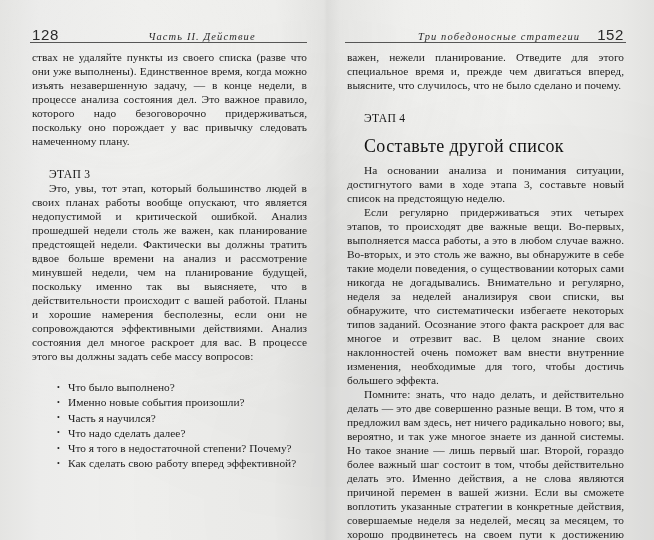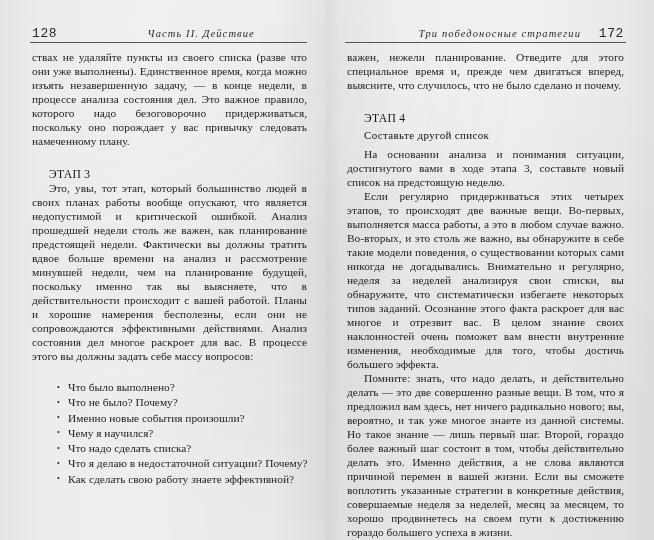--- a/index.html
+++ b/index.html
@@ -55,22 +55,22 @@
     top: 26px;
     height: 16px;
     left: 32px;
     right: 22px;
     display: flex;
     align-items: baseline;
   }
   .page-right .running-head { left: 34px; right: 30px; }
 
   .folio {
-    font-family: Liberation Mono, monospace;
-    font-size: 13px;
+    font-family: Liberation Sans, sans-serif;
+    font-size: 15px;
     letter-spacing: .6px;
     color: #2a2a2a;
   }
   .head-title {
     flex: 1;
     text-align: center;
     font-style: italic;
     font-size: 10.5px;
     letter-spacing: 1.1px;
     color: #2b2b2b;
@@ -111,22 +111,22 @@
 
   .stage-label {
     margin: 20px 0 0 17px;
     font-size: 11.6px;
     letter-spacing: .3px;
     color: #171717;
   }
   .page-right .stage-label { }
 
   .stage-title {
-    margin: 4px 0 6px 17px;
-    font-size: 11px;
+    margin: 11px 0 6px 17px;
+    font-size: 18px;
     letter-spacing: .35px;
     color: #121212;
   }
 
   ul.qlist {
     list-style: none;
     margin: 17px 0 0 0;
     padding: 0 0 12px 25px;
   }
   ul.qlist li {
@@ -165,36 +165,35 @@
     <div class="col">
       <p class="noindent blur">ствах не удаляйте пункты из своего списка (разве что они уже выполнены). Единственное время, когда можно изъять незавершенную задачу, — в конце недели, в процессе анализа состояния дел. Это важное правило, которого надо безоговорочно придерживаться, поскольку оно порождает у вас привычку следовать намеченному плану.</p>
 
       <div class="stage-label blur">ЭТАП 3</div>
 
 
       <p class="indent blur">Это, увы, тот этап, который большинство людей в своих планах работы вообще опускают, что является недопустимой и критической ошибкой. Анализ прошедшей недели столь же важен, как планирование предстоящей недели. Фактически вы должны тратить вдвое больше времени на анализ и рассмотрение минувшей недели, чем на планирование будущей, поскольку именно так вы выясняете, что в действительности происходит с вашей работой. Планы и хорошие намерения бесполезны, если они не сопровождаются эффективными действиями. Анализ состояния дел многое раскроет для вас. В процессе этого вы должны задать себе массу вопросов:</p>
 
       <ul class="qlist">
         <li>Что было выполнено?</li>
-        <li>Что не было? Почему?</li>
         <li>Именно новые события произошли?</li>
-        <li>Чему я научился?</li>
-        <li>Что надо сделать списка?</li>
-        <li>Что я делаю в недостаточной ситуации? Почему?</li>
-        <li>Как сделать свою работу знаете эффективной?</li>
+        <li>Часть я научился?</li>
+        <li>Что надо сделать далее?</li>
+        <li>Что я того в недостаточной степени? Почему?</li>
+        <li>Как сделать свою работу вперед эффективной?</li>
       </ul>
 
     </div>
   </div>
 
   <div class="page page-right">
 
     <div class="running-head">
       <span class="head-title">Три победоносные стратегии</span>
-      <span class="folio">172</span>
+      <span class="folio">152</span>
     </div>
     <div class="head-rule"></div>
 
     <div class="col">
       <p class="noindent blur">важен, нежели планирование. Отведите для этого специальное время и, прежде чем двигаться вперед, выясните, что случилось, что не было сделано и почему.</p>
 
       <div class="stage-label blur">ЭТАП 4</div>
 
       <div class="stage-title blur">Составьте другой список</div>
 

